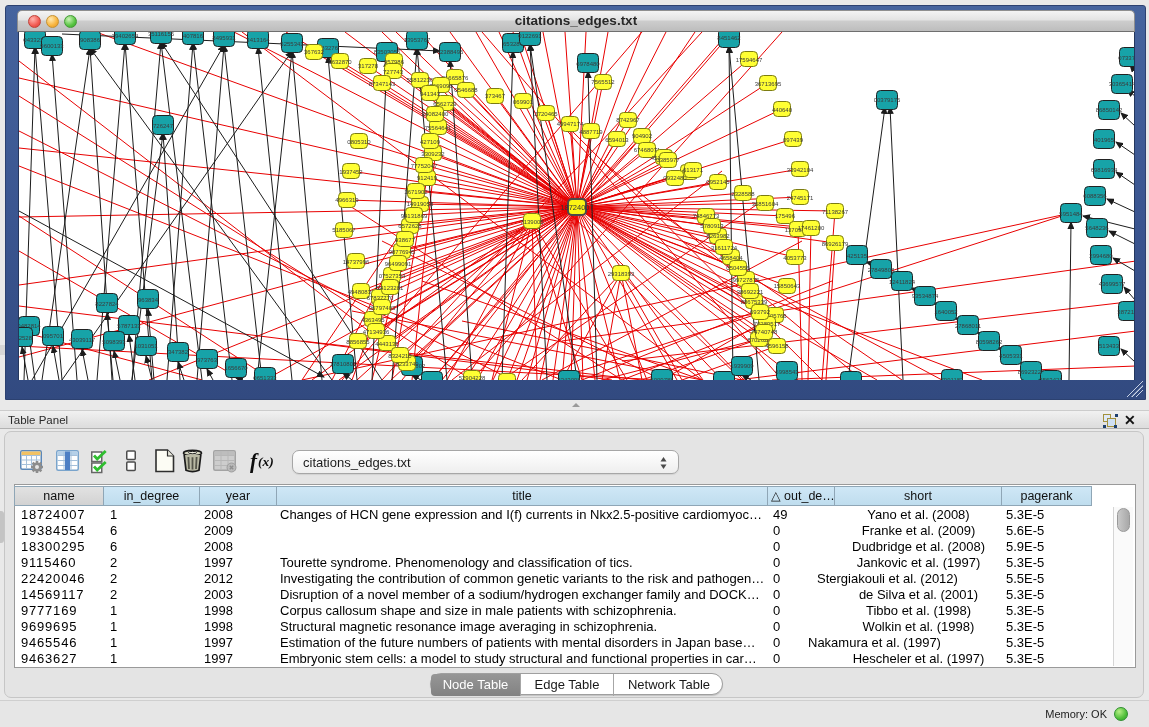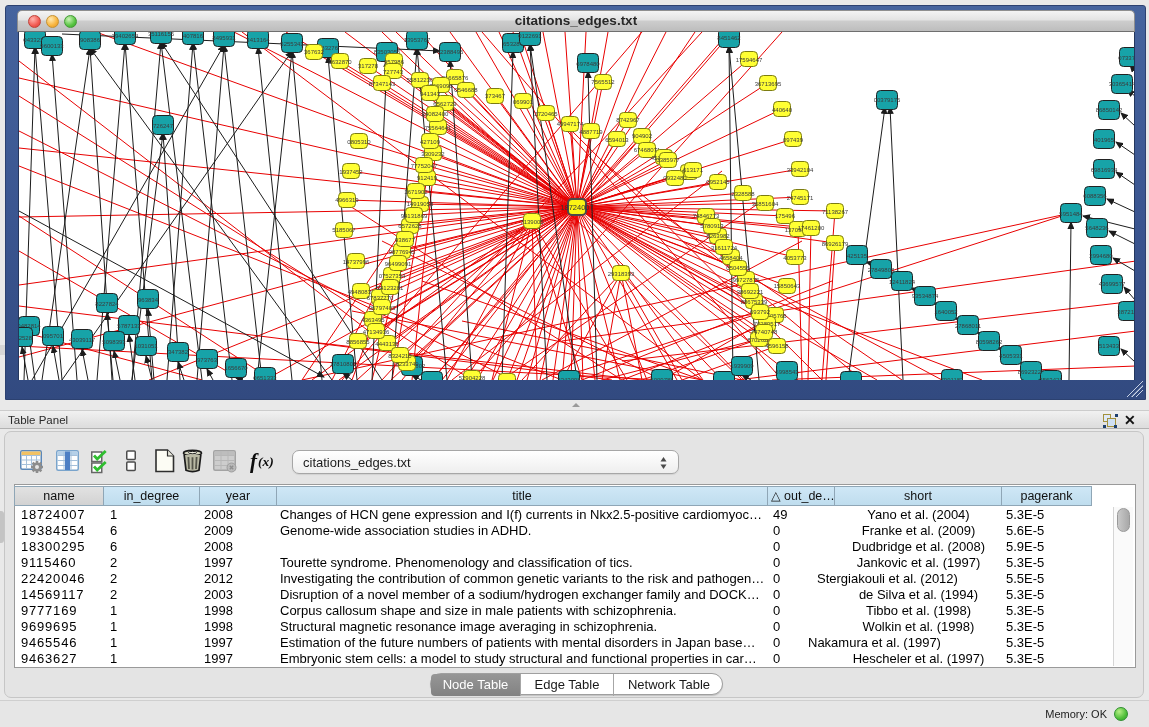--- a/index.html
+++ b/index.html
@@ -747,28 +747,27 @@
 <div class="hc" style="left:277px;width:491px">title</div>
 <div class="hc" style="left:768px;width:67px;text-align:left;padding-left:3px">△ out_de…</div>
 <div class="hc" style="left:835px;width:167px">short</div>
 <div class="hc" style="left:1002px;width:90px">pagerank</div>
 <div class="trow" style="top:506px">
     <span style="left:21px;letter-spacing:0.8px">18724007</span>
     <span style="left:110px">1</span>
     <span style="left:204px">2008</span>
     <span style="left:280px">Changes of HCN gene expression and I(f) currents in Nkx2.5-positive cardiomyoc…</span>
     <span style="left:773px">49</span>
-    <span style="left:835px;width:167px;text-align:center">Yano et al. (2004)</span>
+    <span style="left:835px;width:167px;text-align:center">Yano et al. (2008)</span>
     <span style="left:1006px">5.3E-5</span>
   </div>
 <div class="trow" style="top:522px">
     <span style="left:21px;letter-spacing:0.8px">19384554</span>
     <span style="left:110px">6</span>
     <span style="left:204px">2009</span>
-    <span style="left:280px">Genome-wide association studies in ADHD.</span>
     <span style="left:773px">0</span>
     <span style="left:835px;width:167px;text-align:center">Franke et al. (2009)</span>
     <span style="left:1006px">5.6E-5</span>
   </div>
 <div class="trow" style="top:538px">
     <span style="left:21px;letter-spacing:0.8px">18300295</span>
     <span style="left:110px">6</span>
     <span style="left:204px">2008</span>
     <span style="left:773px">0</span>
     <span style="left:835px;width:167px;text-align:center">Dudbridge et al. (2008)</span>
@@ -791,21 +790,21 @@
     <span style="left:773px">0</span>
     <span style="left:817px;width:167px;text-align:left">Stergiakouli et al. (2012)</span>
     <span style="left:1006px">5.5E-5</span>
   </div>
 <div class="trow" style="top:586px">
     <span style="left:21px;letter-spacing:0.8px">14569117</span>
     <span style="left:110px">2</span>
     <span style="left:204px">2003</span>
     <span style="left:280px">Disruption of a novel member of a sodium/hydrogen exchanger family and DOCK…</span>
     <span style="left:773px">0</span>
-    <span style="left:835px;width:167px;text-align:center">de Silva et al. (1994)</span>
+    <span style="left:835px;width:167px;text-align:center">de Silva et al. (2001)</span>
     <span style="left:1006px">5.3E-5</span>
   </div>
 <div class="trow" style="top:602px">
     <span style="left:21px;letter-spacing:0.8px">9777169</span>
     <span style="left:110px">1</span>
     <span style="left:204px">1998</span>
     <span style="left:280px">Corpus callosum shape and size in male patients with schizophrenia.</span>
     <span style="left:773px">0</span>
     <span style="left:835px;width:167px;text-align:center">Tibbo et al. (1998)</span>
     <span style="left:1006px">5.3E-5</span>

